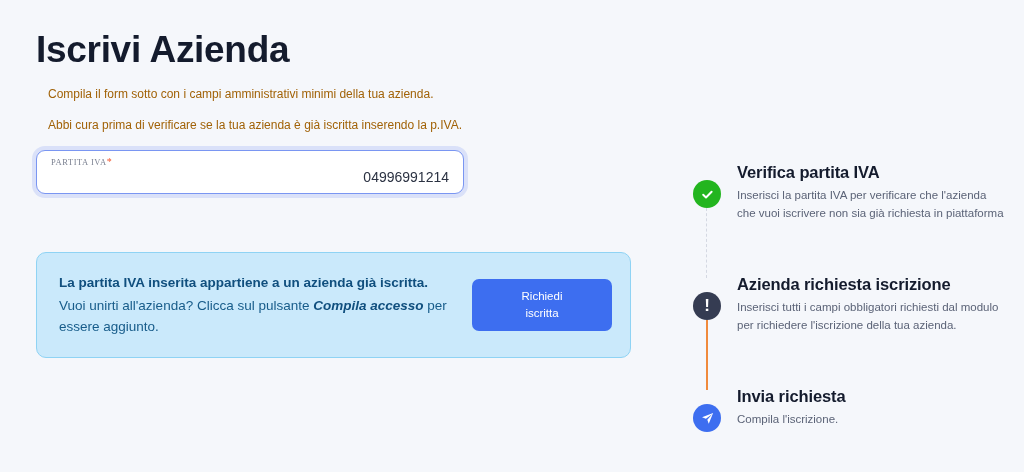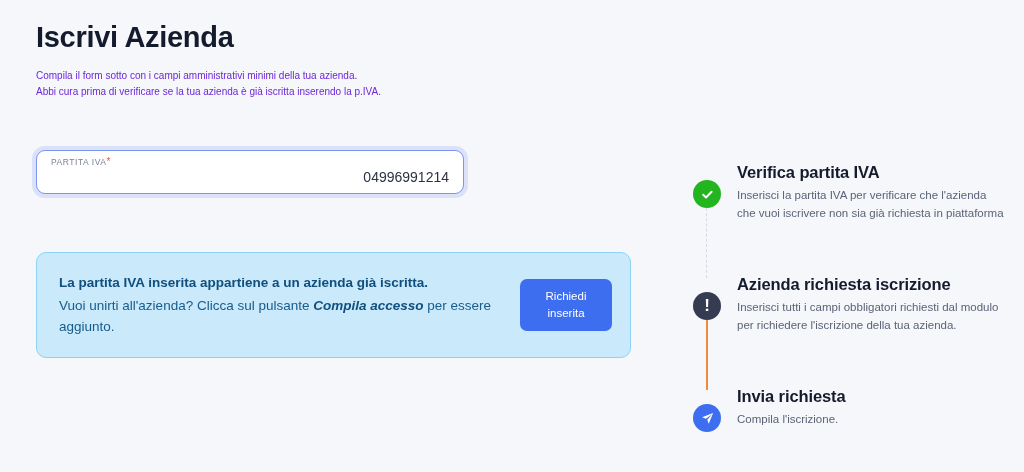--- a/index.html
+++ b/index.html
@@ -23,32 +23,32 @@
   }
 
   
   .header {
     position: absolute;
     left: 36px;
     top: 22px;
     width: 620px;
   }
   .page-title {
-    font-size: 29px;
+    font-size: 37px;
     font-weight: bold;
     color: #141b2d;
     letter-spacing: -0.3px;
-    margin: 0 0 14px 0;
+    margin: 8px 0 14px 0;
     line-height: 1.1;
   }
   .subtitle-line {
-    font-size: 10px;
-    color: #6d28d9;
+    font-size: 12px;
+    color: #a16207;
     line-height: 1.65;
-    margin: 0;
+    margin: 12px;
     white-space: nowrap;
   }
 
   
   .field-wrap {
     position: absolute;
     left: 36px;
     top: 150px;
     width: 428px;
   }
@@ -65,20 +65,21 @@
   }
   .field-label {
     display: block;
     font-size: 8.5px;
     letter-spacing: 0.55px;
     color: #7b8191;
     text-transform: uppercase;
     line-height: 1.2;
     margin-bottom: 1px;
     user-select: none;
+    font-family: Liberation Serif, serif;
   }
   .required-star {
     color: #f2552c;
     font-size: 10px;
     line-height: 1;
   }
   .field-input {
     display: block;
     width: 100%;
     border: none;
@@ -128,21 +129,21 @@
     color: #175c8a;
     font-weight: normal;
   }
   .alert-emph {
     font-weight: bold;
     font-style: italic;
     color: #104f7e;
   }
   .alert-button {
     flex: 0 0 auto;
-    width: 92px;
+    width: 140px;
     height: 52px;
     background: #3d6ef0;
     color: #ffffff;
     border: none;
     border-radius: 7px;
     font-family: "Liberation Sans", sans-serif;
     font-size: 11.5px;
     line-height: 1.45;
     text-align: center;
     cursor: pointer;
@@ -238,21 +239,21 @@
     </div>
   </div>
 
   <div class="alert">
     <div class="alert-text">
       <span class="alert-strong">La partita IVA inserita appartiene a un azienda già iscritta.</span>
       <span class="alert-body"><span>Vuoi unirti all'azienda? Clicca sul pulsante </span><span class="alert-emph">Compila accesso</span><span> per essere aggiunto.</span></span>
     </div>
     <button class="alert-button">
       <span>Richiedi</span><br>
-      <span>inserita</span>
+      <span>iscritta</span>
     </button>
   </div>
 
   <div class="stepper">
 
     <div class="step">
       <div class="connector connector-dashed"></div>
       <div class="step-marker marker-done">
         <span>
           <svg width="15" height="15" viewBox="0 0 16 16" aria-hidden="true">

